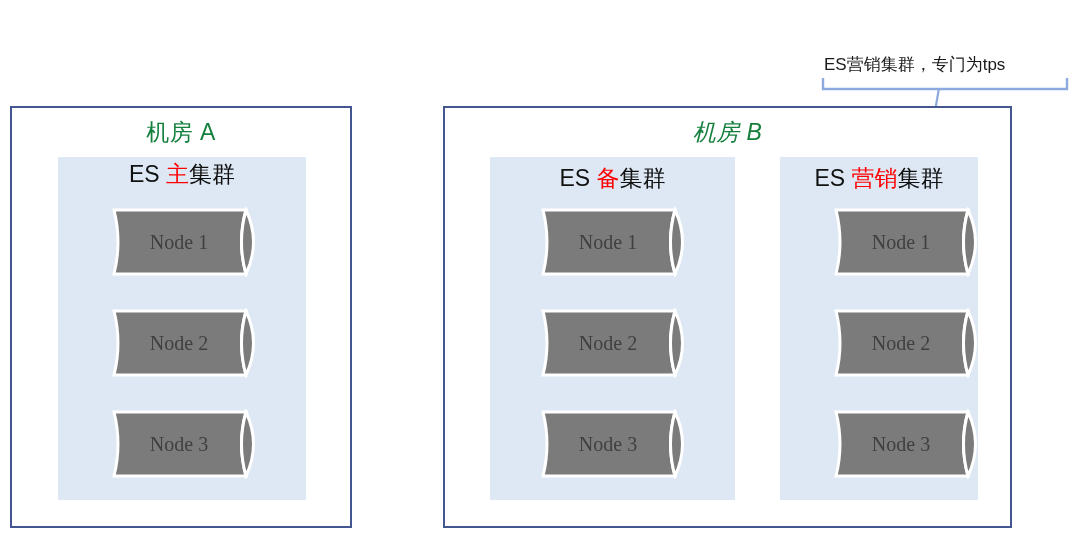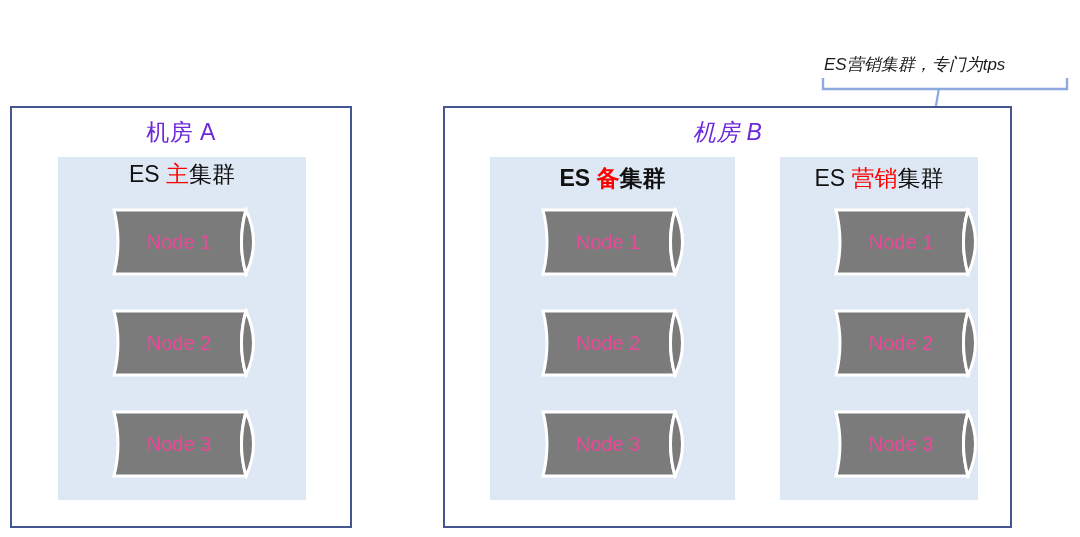--- a/index.html
+++ b/index.html
@@ -15,21 +15,21 @@
   .dc-panel{
     position:absolute;
     background:#ffffff;
     border:2px solid #44568f;
     box-sizing:border-box;
   }
   .dc-title{
     position:absolute;left:0;right:0;
     text-align:center;
     font-size:23px;
-    color:#6d28d9;
+    color:#15803d;
     letter-spacing:0.5px;
     white-space:nowrap;
   }
 
   
   .cluster-box{
     position:absolute;
     background:#dde8f4;
     box-sizing:border-box;
   }
@@ -45,36 +45,36 @@
   
   .node{
     position:absolute;
   }
   .node svg{display:block;}
   .node-label{
     position:absolute;left:0;right:0;top:50%;
     transform:translateY(-50%);
     text-align:center;
     font-size:20px;
-    color:#ec4899;
+    color:#404040;
     pointer-events:none;
     white-space:nowrap;
     padding-right:14px;
     box-sizing:border-box;
+    font-family:Liberation Serif, serif;
   }
 
   
   .callout-text{
     position:absolute;
     font-size:17px;
     line-height:25px;
     color:#1a1a1a;
     white-space:pre;
     text-align:left;
-    font-style:italic;
   }
   .callout-bracket{
     position:absolute;
   }
   .leader-line{
     position:absolute;
   }
 </style>
 </head>
 <body>
@@ -129,21 +129,21 @@
       <path d="M 140 3 Q 155 35 140 67 Q 131 35 140 3 Z" fill="#7b7b7b" stroke="#ffffff" stroke-width="3"></path>
     </svg>
     <div class="node-label">Node 3</div>
   </div>
 
   <div class="dc-panel" style="left:443px;top:106px;width:569px;height:422px;">
     <div class="dc-title" style="top:9px;font-style:italic;">机房 B</div>
   </div>
 
   <div class="cluster-box" style="left:490px;top:157px;width:245px;height:343px;">
-    <div class="cluster-title" style="top:6px;font-weight:bold;">
+    <div class="cluster-title" style="top:6px;">
       <span>ES </span><span class="hl">备</span><span>集群</span>
     </div>
   </div>
 
   <div class="node" style="left:535px;top:207px;width:160px;height:70px;">
     <svg width="160" height="70" viewBox="0 0 160 70">
       <path d="M 8 3 Q 16 35 8 67 L 140 67 Q 131 35 140 3 Z" fill="#7b7b7b" stroke="#ffffff" stroke-width="3"></path>
       <path d="M 140 3 Q 155 35 140 67 Q 131 35 140 3 Z" fill="#7b7b7b" stroke="#ffffff" stroke-width="3"></path>
     </svg>
     <div class="node-label">Node 1</div>

